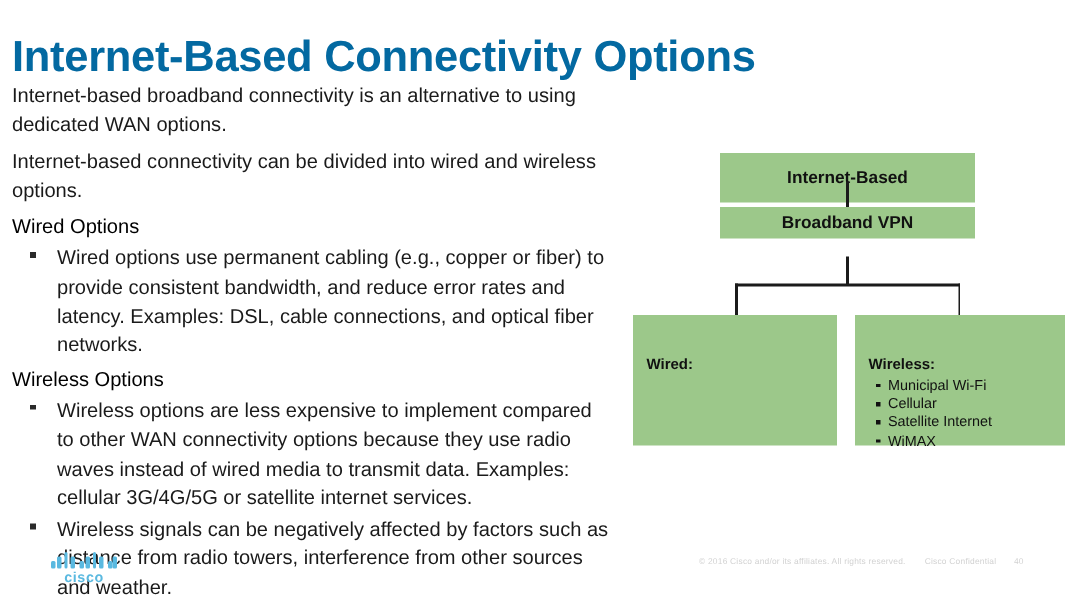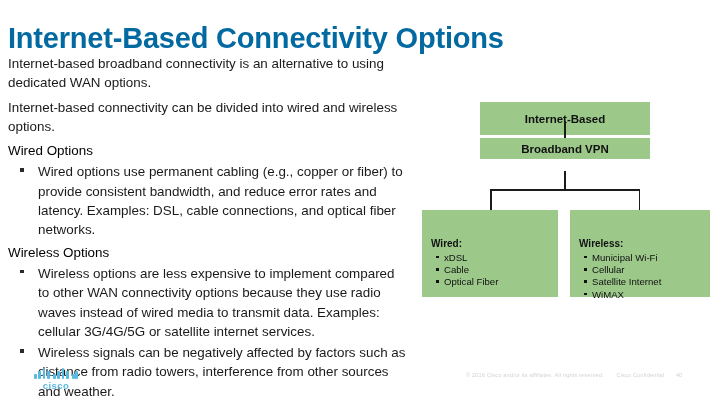--- a/index.html
+++ b/index.html
@@ -126,25 +126,20 @@
     </div>
 
     <div class="ln v2"></div>
     <div class="ln hbar"></div>
     <div class="ln vL"></div>
     <div class="ln vR"></div>
 
     <div class="gbox box-wired">
       <div class="blist">
         <div class="hd">Wired:</div>
-        <ul>
-          <li><span class="d"></span><span>xDSL</span></li>
-          <li><span class="d"></span><span>Cable</span></li>
-          <li><span class="d"></span><span>Optical Fiber</span></li>
-        </ul>
       </div>
     </div>
 
     <div class="gbox box-wireless">
       <div class="blist">
         <div class="hd">Wireless:</div>
         <ul>
           <li><span class="d"></span><span>Municipal Wi-Fi</span></li>
           <li><span class="d"></span><span>Cellular</span></li>
           <li><span class="d"></span><span>Satellite Internet</span></li>

